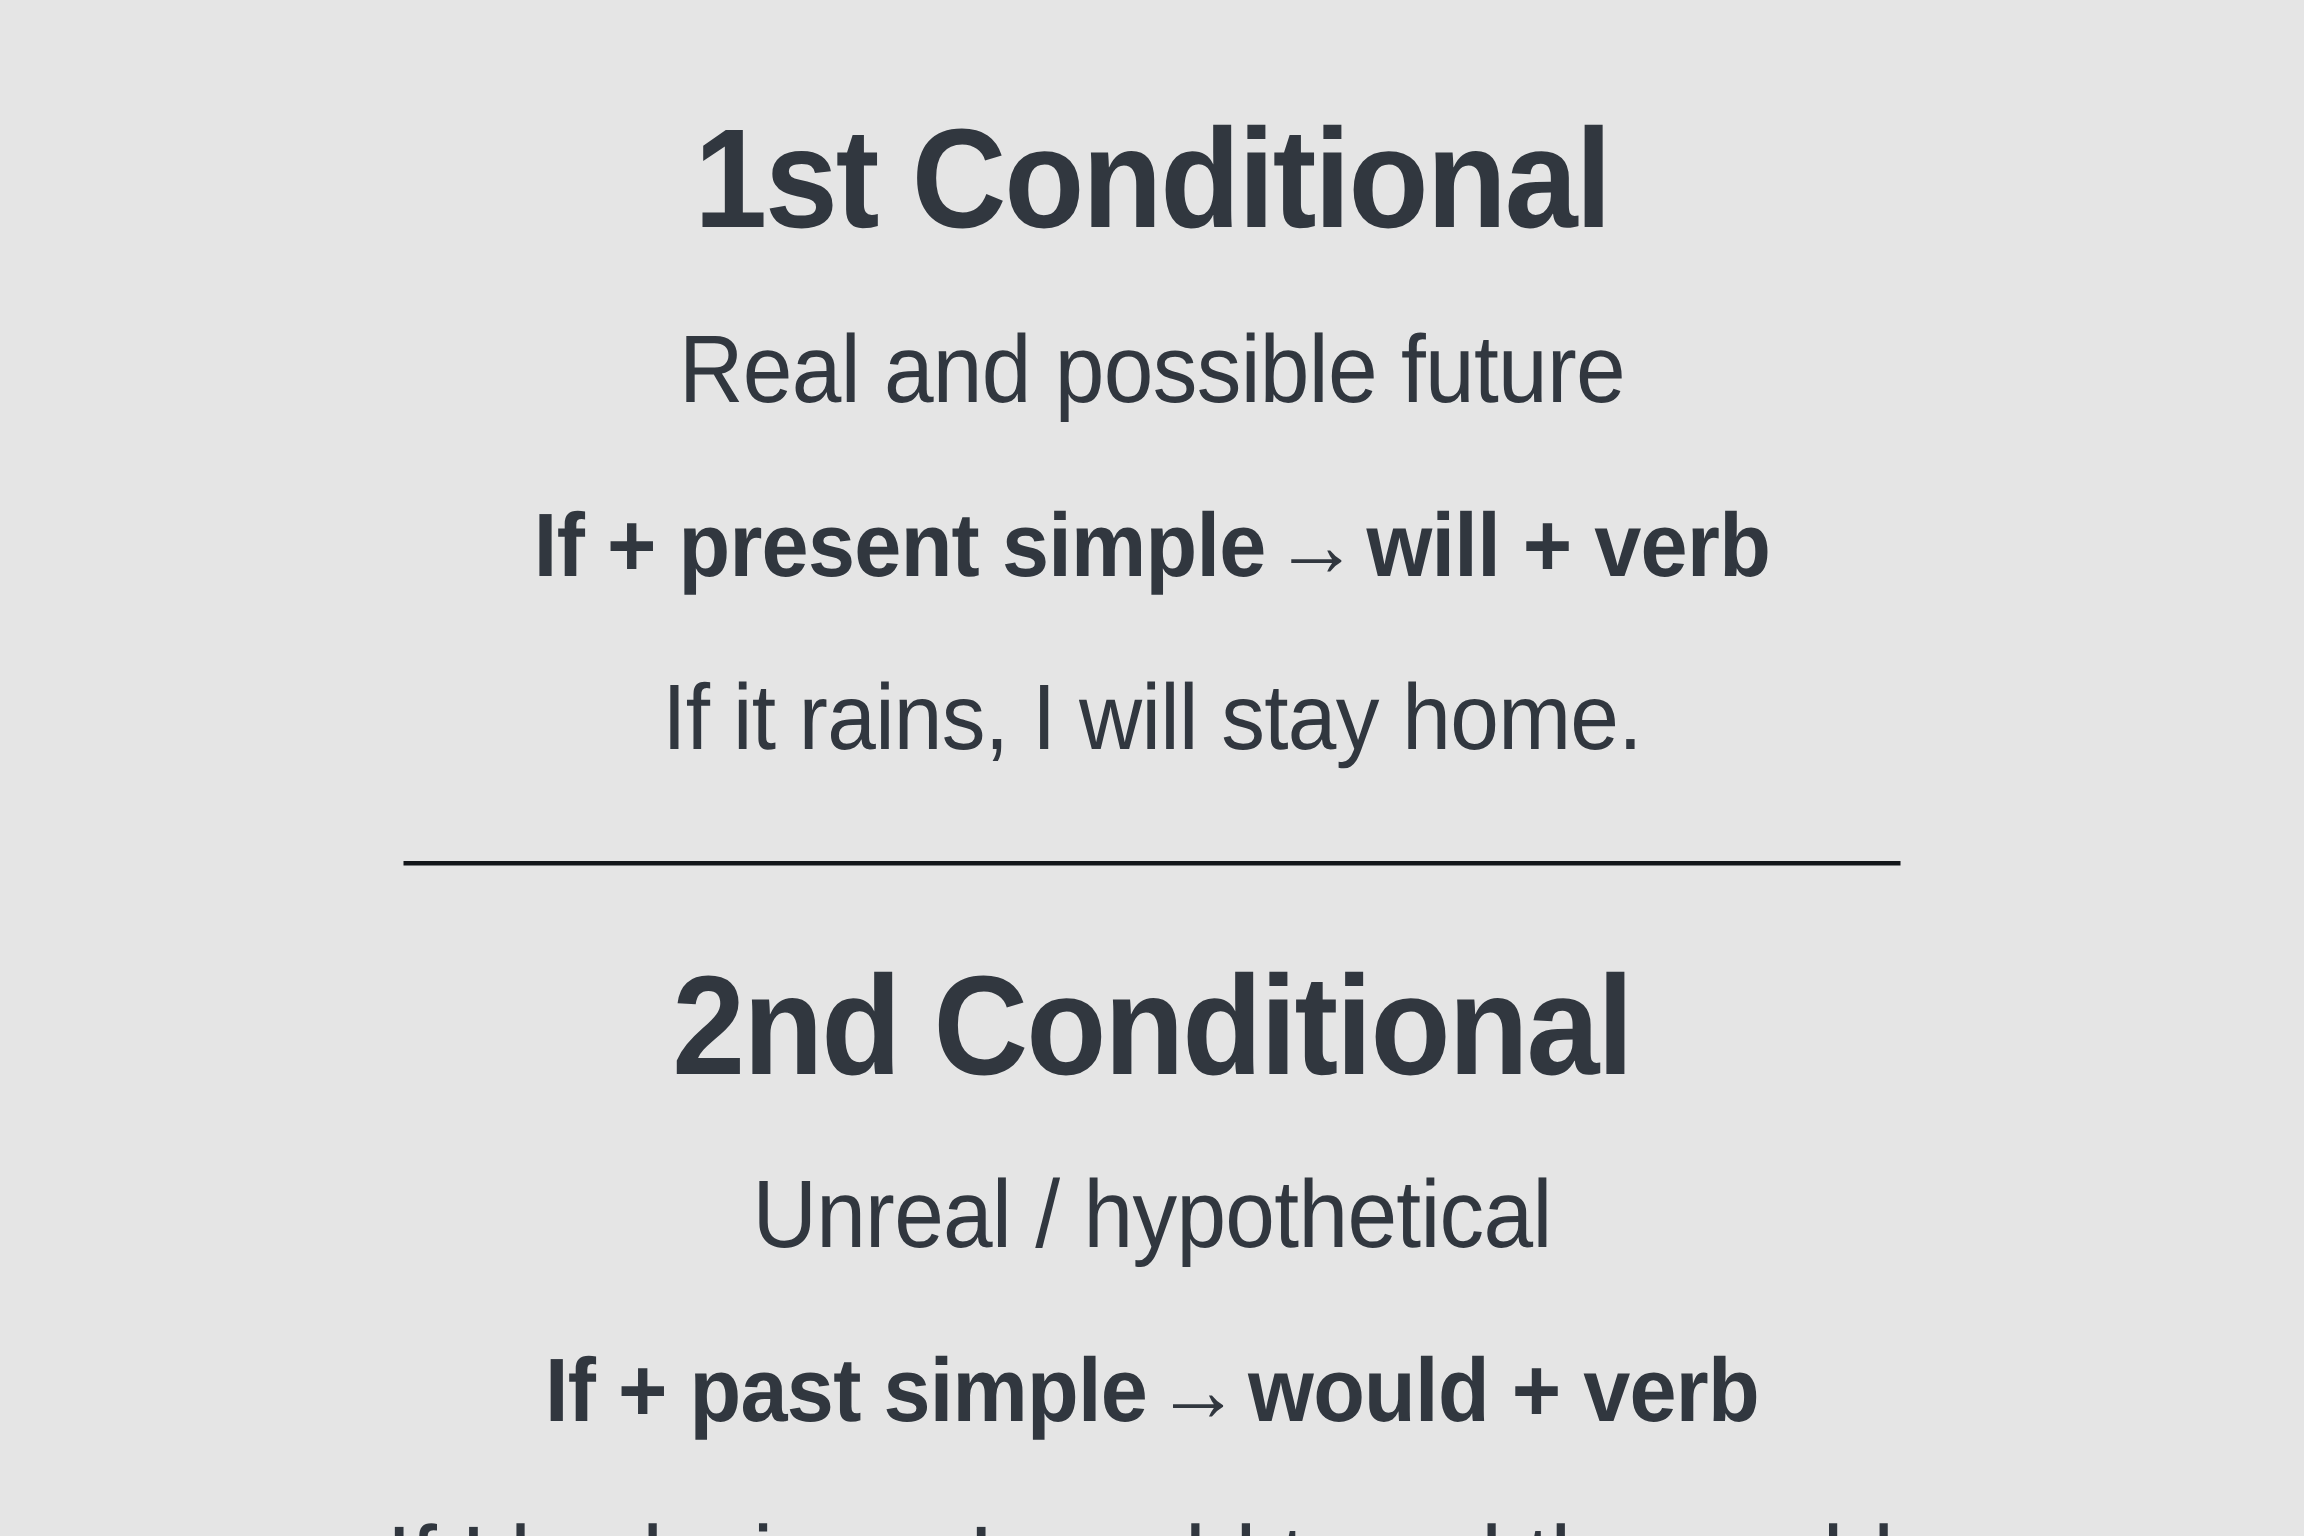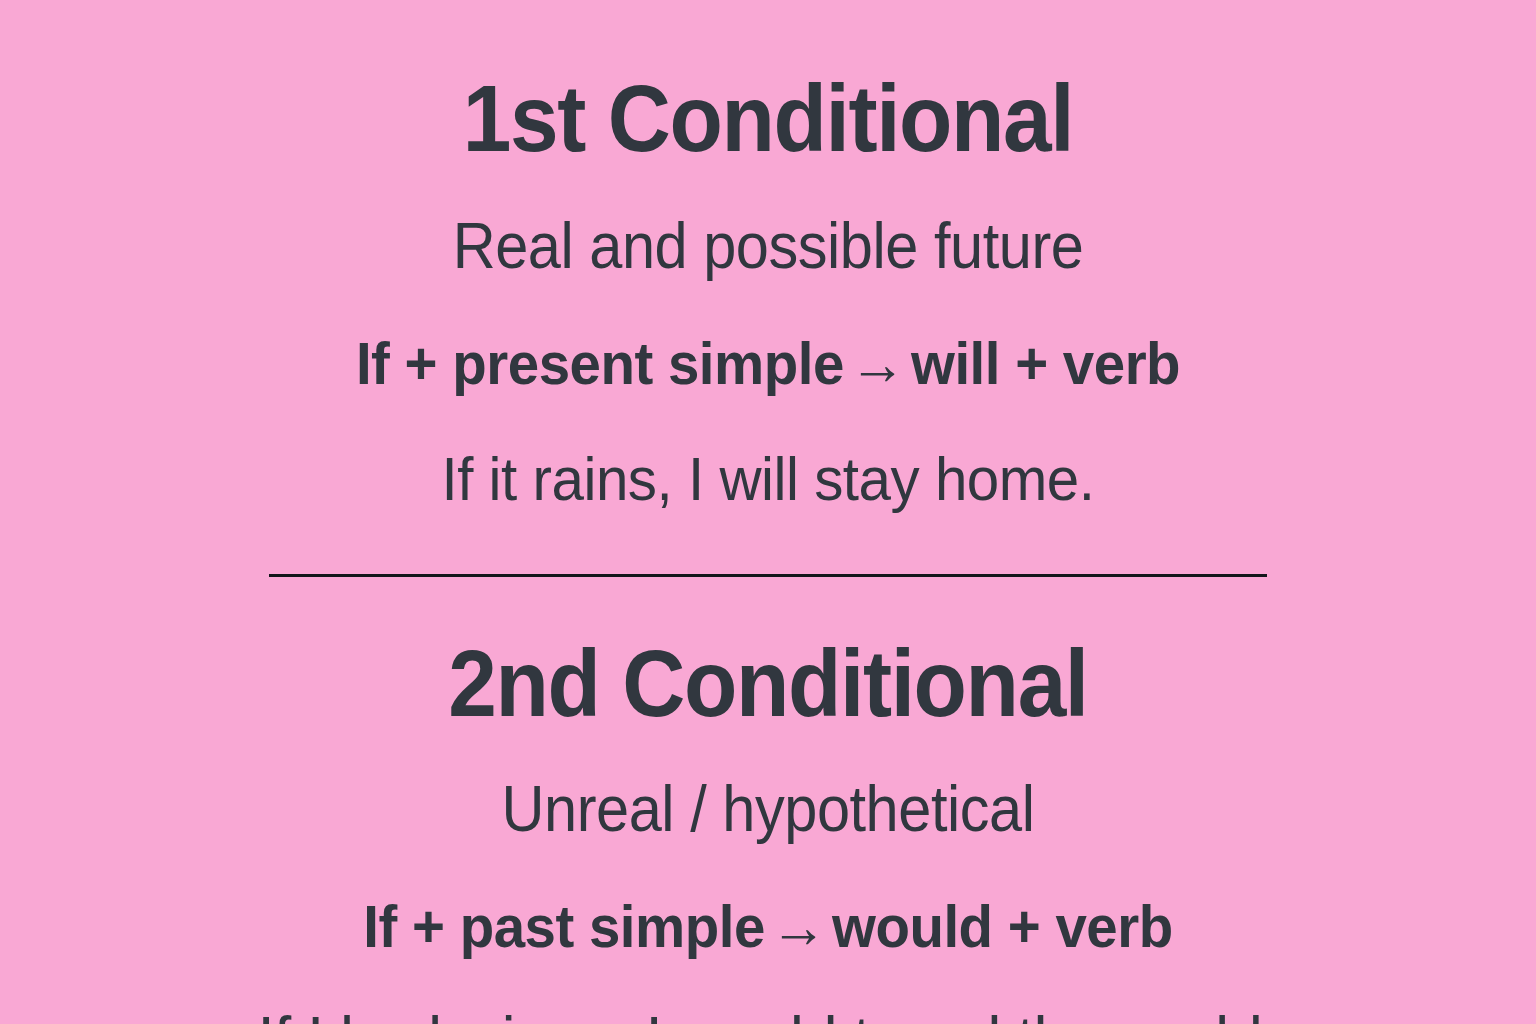--- a/index.html
+++ b/index.html
@@ -11,21 +11,21 @@
     height: 1024px;
     background: #ffffff;
     font-family: "Liberation Sans", sans-serif;
     overflow: hidden;
   }
 
   .card {
     position: relative;
     width: 1536px;
     height: 1024px;
-    background: #f9a8d4;
+    background: #e5e5e5;
     box-sizing: border-box;
     display: flex;
     flex-direction: column;
     justify-content: flex-start;
     align-items: stretch;
   }
 
   .section {
     width: 100%;
     text-align: center;

